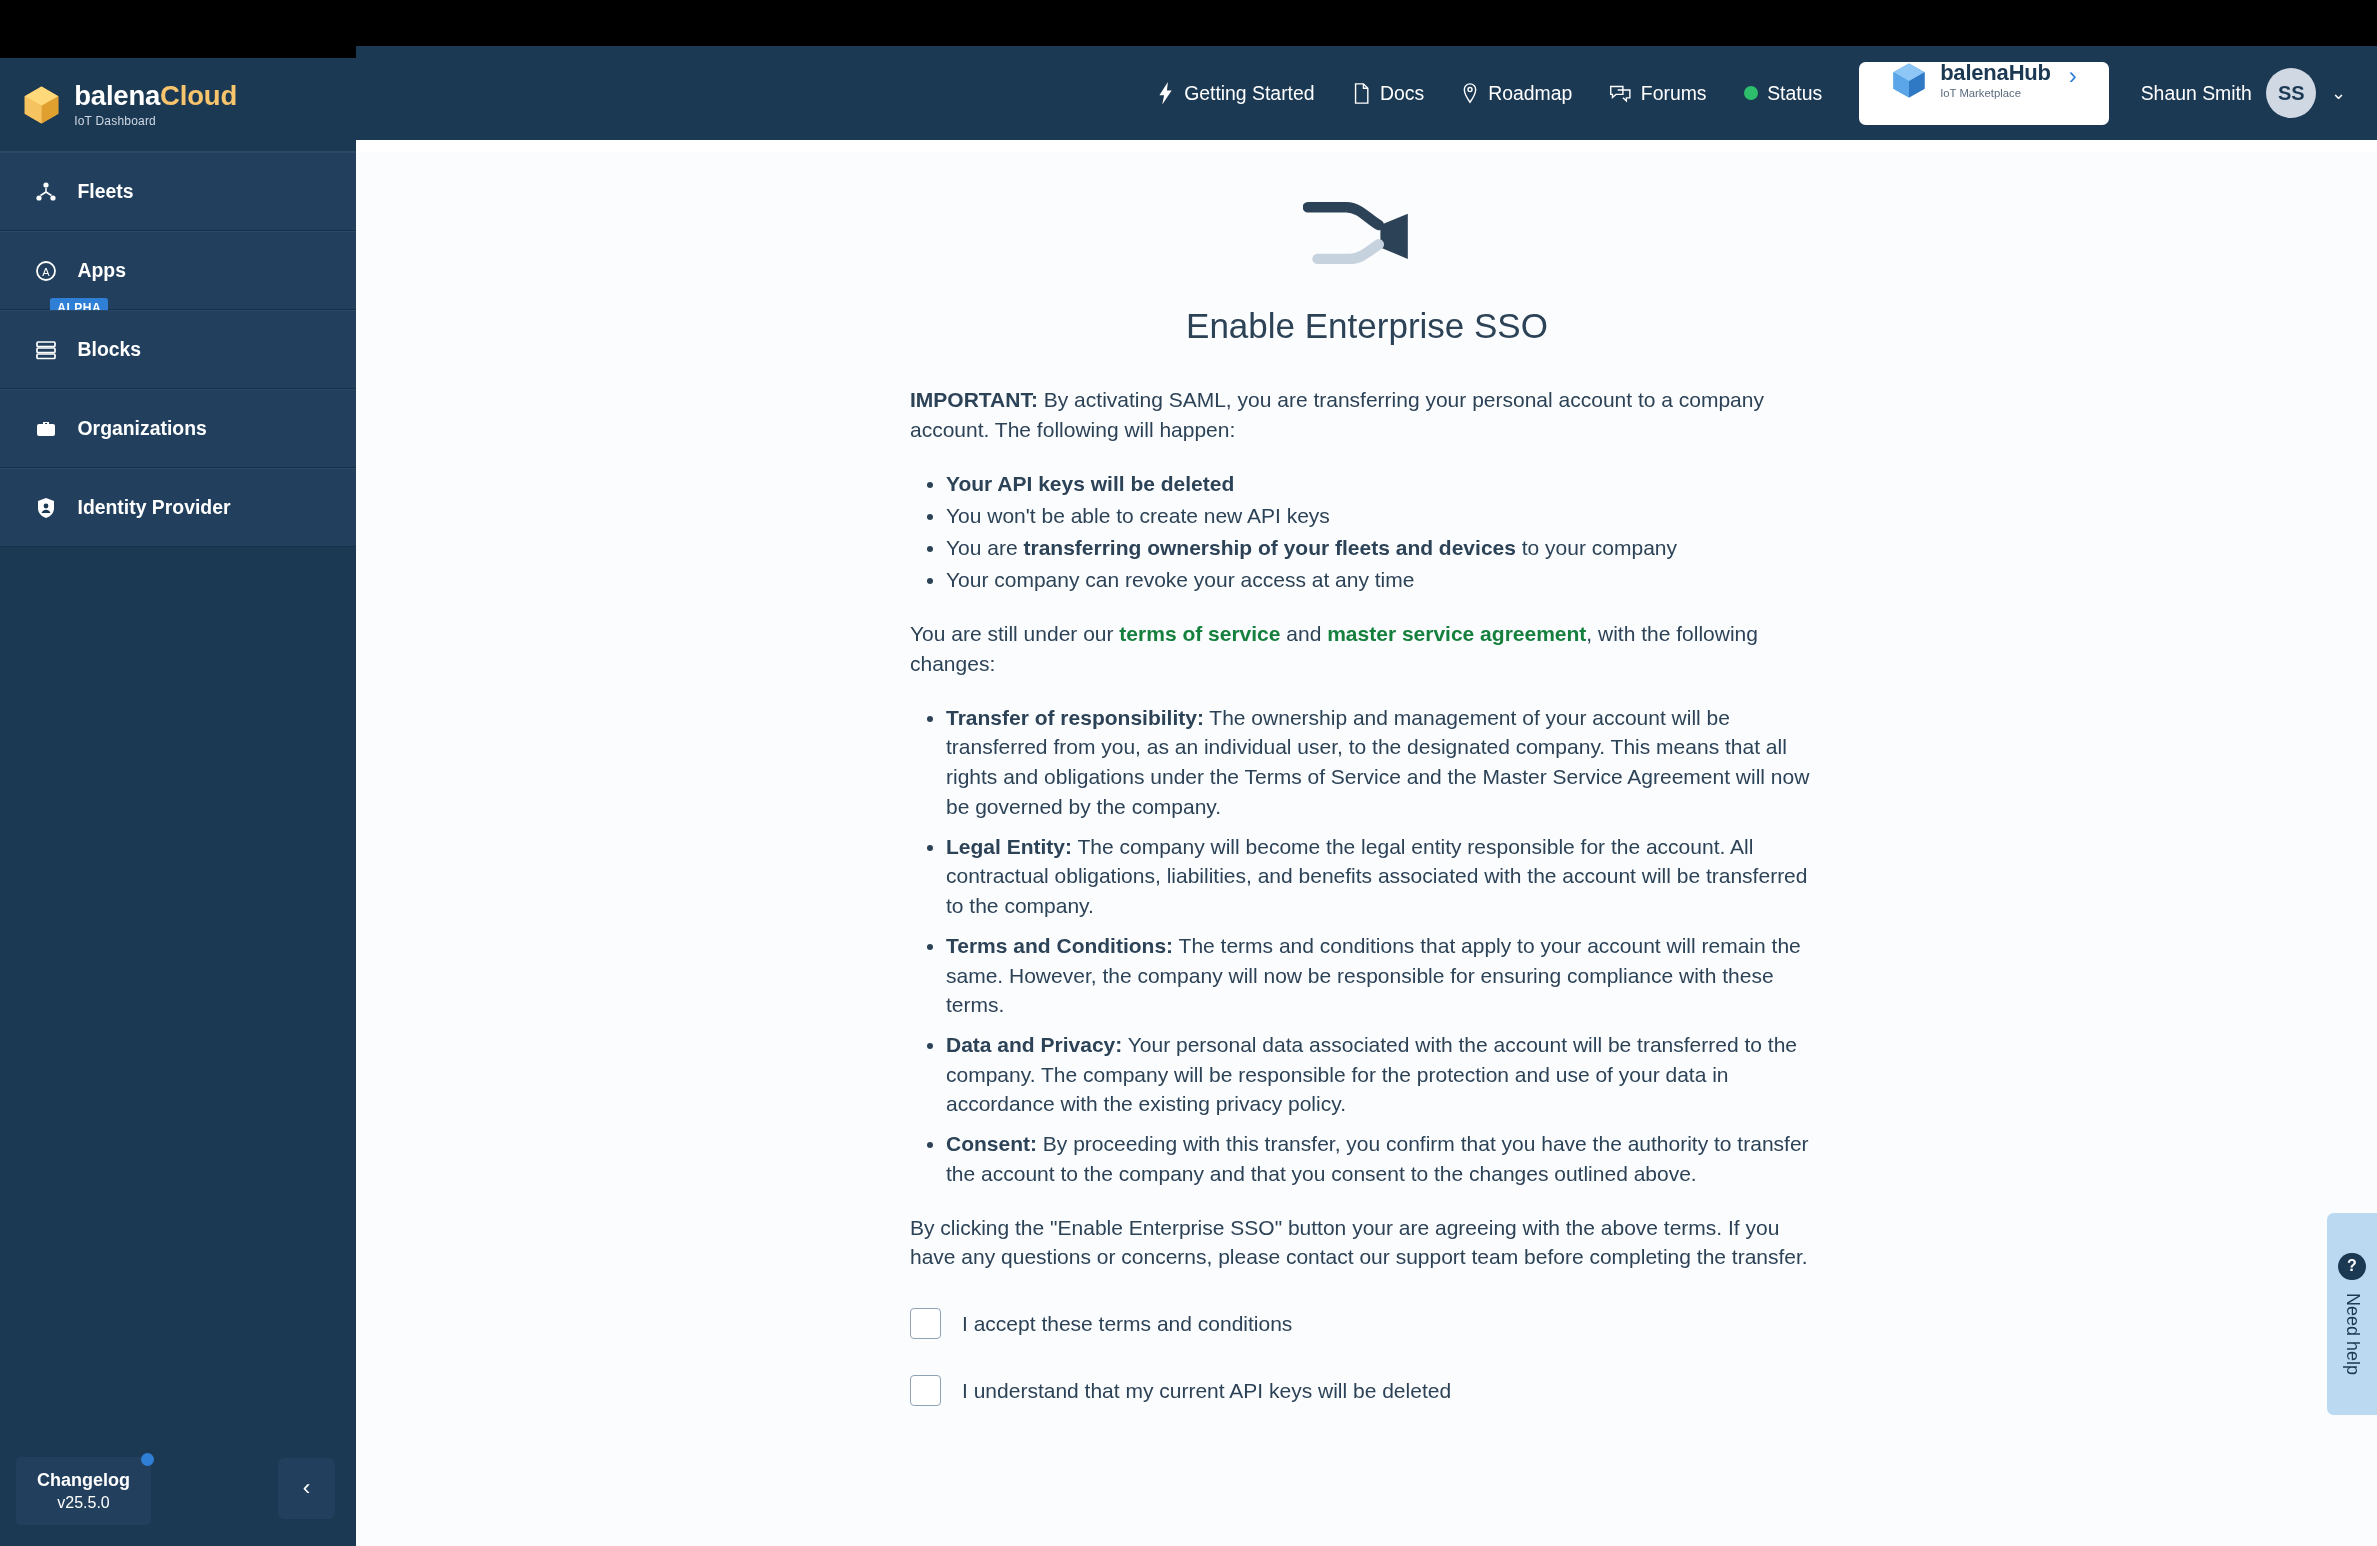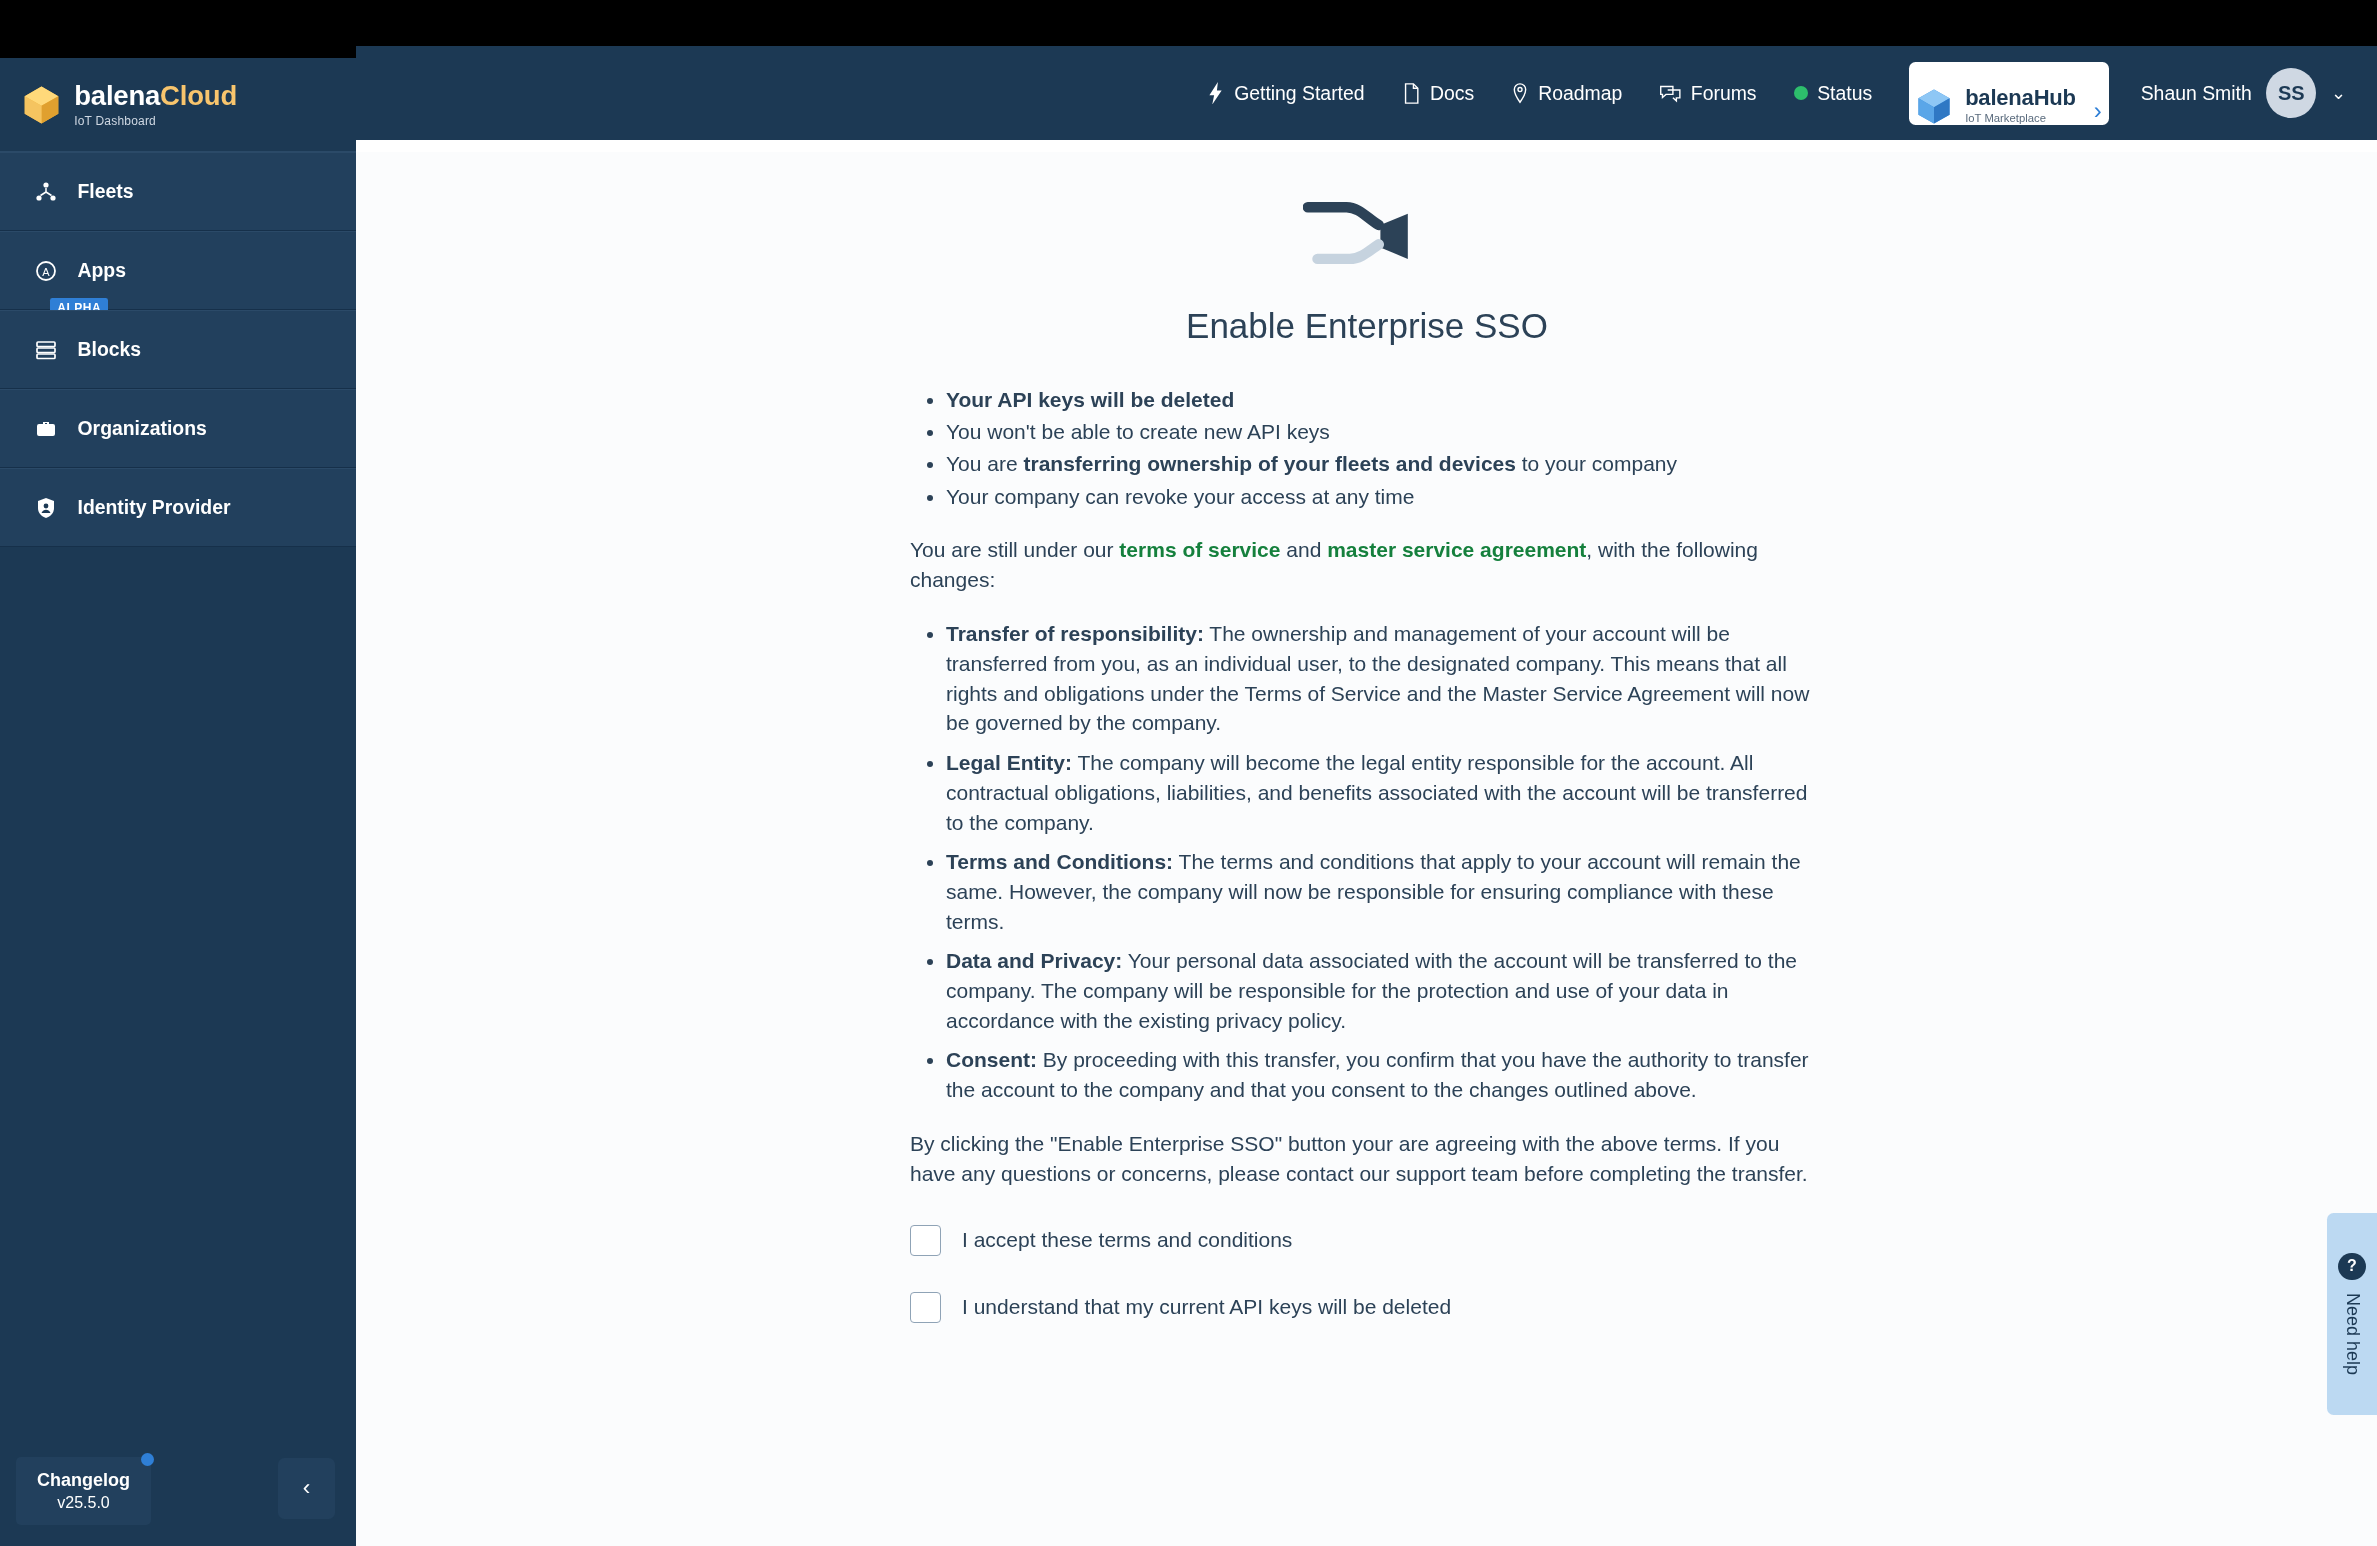--- a/index.html
+++ b/index.html
@@ -96,22 +96,22 @@
   .hdr-link {
     display: flex; align-items: center; gap: 9px;
     color: #ffffff; font-size: 19.4px; cursor: pointer; white-space: nowrap;
   }
   .hdr-link .ico { display: flex; align-items: center; }
   .status-dot { width: 14.6px; height: 14.6px; border-radius: 50%; background: #2dbe6c; }
 
   .hub-btn {
     margin-left: 37px;
     background: #ffffff; border-radius: 6.5px;
-    height: 63px; padding: 0 7px;
-    display: flex; align-items: flex-end; gap: 13px; cursor: pointer;
+    height: 63px; padding: 0 32px;
+    display: flex; align-items: flex-start; gap: 13px; cursor: pointer;
   }
   .hub-cube { width: 36px; height: 37px; position: relative; }
   .hub-text { line-height: 1; }
   .hub-title { font-size: 22px; font-weight: bold; color: #1c3954; letter-spacing: -0.2px; }
   .hub-title .bal { font-weight: bold; }
   .hub-sub { font-size: 11.3px; color: #5a6b7d; margin-top: 4px; }
   .hub-arrow { color: #2f7fd6; font-size: 24px; margin-left: 4.9px; }
 
   .user {
     display: flex; align-items: center; gap: 14.6px; margin-left: 32px; cursor: pointer;
@@ -358,20 +358,23 @@
       <div class="logo-mark">
         <svg width="129" height="89" viewBox="0 0 160 110">
           <path d="M6 20h48c16 0 26 14 40 22" stroke="#2c4257" stroke-width="13" fill="none" stroke-linecap="round"></path>
           <path d="M96 42l34-14v56l-34-14z" fill="#2c4257"></path>
           <path d="M18 84h40c14 0 24-10 36-18" stroke="#c6d3df" stroke-width="13" fill="none" stroke-linecap="round"></path>
         </svg>
       </div>
 
       <h1 class="page-title">Enable Enterprise SSO</h1>
 
+      <p class="para">
+        <b>IMPORTANT:</b><span> By activating SAML, you are transferring your personal account to a company account. The following will happen:</span>
+      </p>
 
       <ul class="bullets tight">
         <li>
           <b>Your API keys will be deleted</b>
         </li>
         <li>
           <span>You won't be able to create new API keys</span>
         </li>
         <li>
           <span>You are </span><b>transferring ownership of your fleets and devices</b><span> to your company</span>

